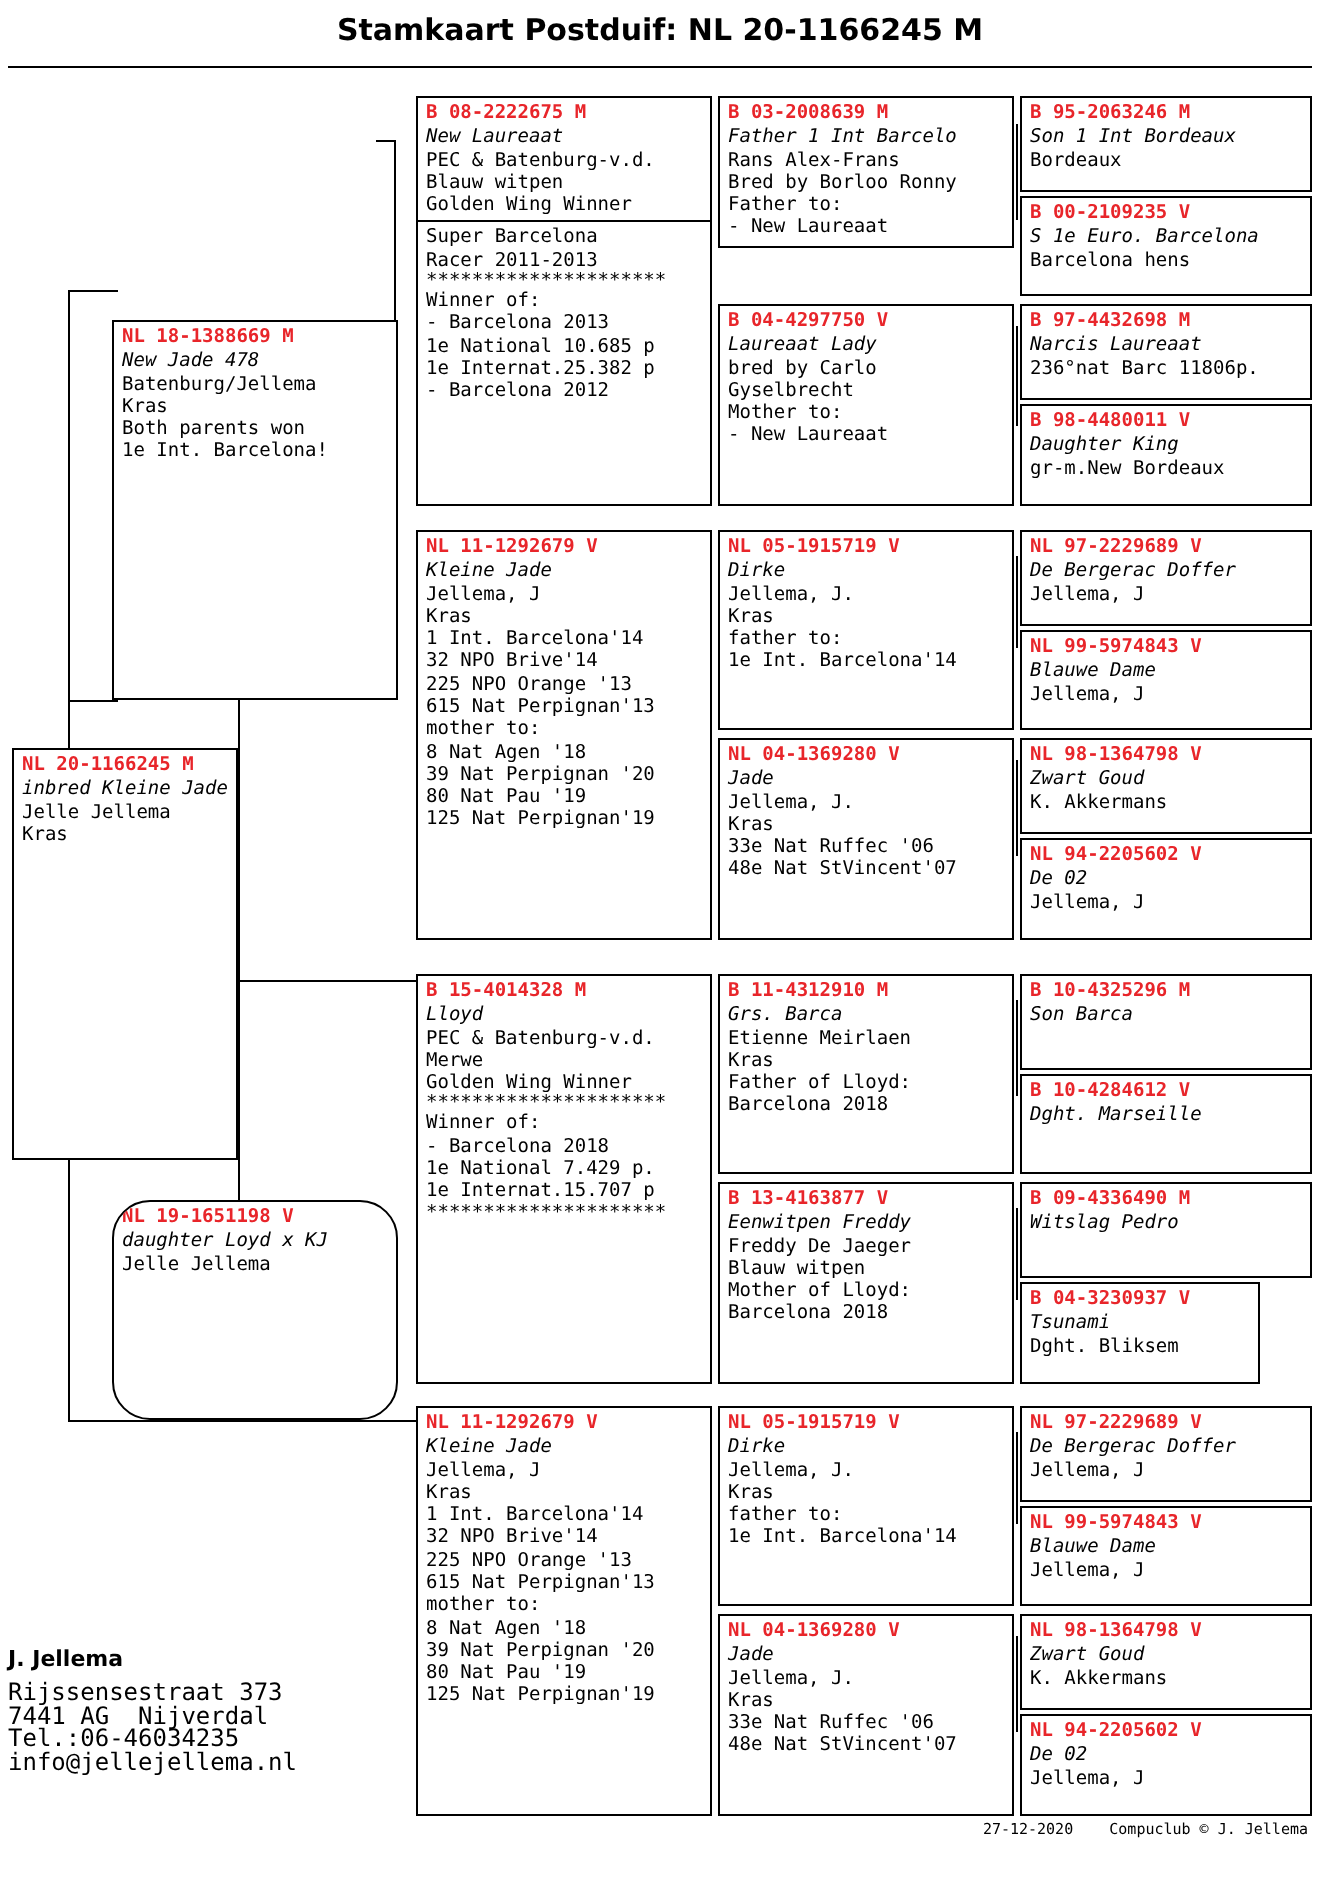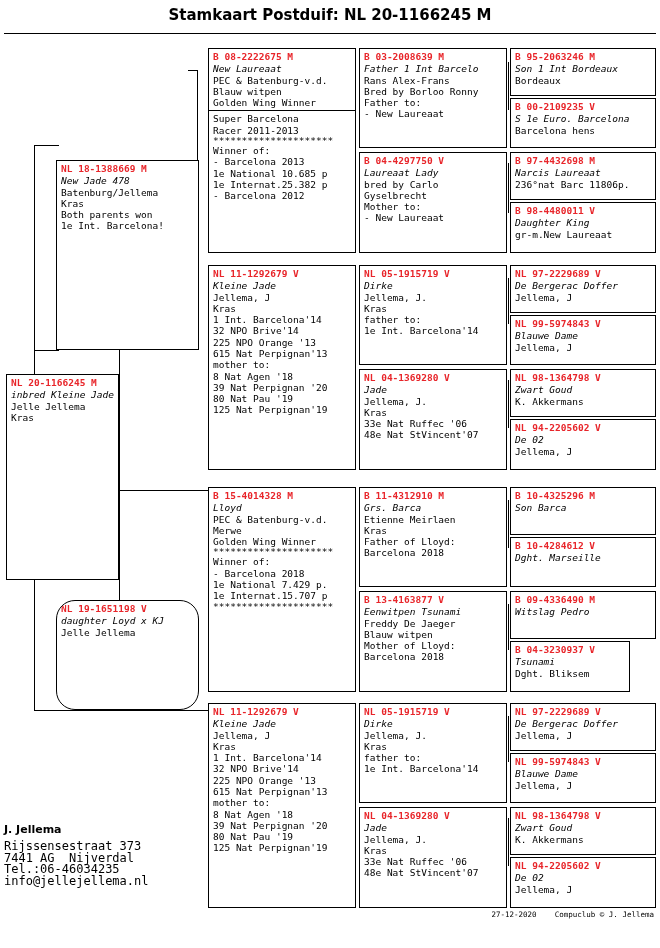--- a/index.html
+++ b/index.html
@@ -219,21 +219,21 @@
 32 NPO Brive'14
 225 NPO Orange '13
 615 Nat Perpignan'13
 mother to:
 8 Nat Agen '18
 39 Nat Perpignan '20
 80 Nat Pau '19
 125 Nat Perpignan'19</div>
 </div>
 
-<div class="box" style="left:359px; top:48px; width:148px; height:100px;">
+<div class="box" style="left:359px; top:48px; width:148px; height:76px;">
   <div class="ring red">B   03-2008639 M</div>
   <div class="nameline">Father 1 Int Barcelo</div>
   <div class="txt">Rans Alex-Frans
 Bred by Borloo Ronny
 Father to:
 - New Laureaat</div>
 </div>
 
 <div class="box" style="left:359px; top:152px; width:148px; height:101px;">
   <div class="ring red">B   04-4297750 V</div>
@@ -266,21 +266,21 @@
   <div class="ring red">B   11-4312910 M</div>
   <div class="nameline">Grs. Barca</div>
   <div class="txt">Etienne Meirlaen
 Kras
 Father of Lloyd:
 Barcelona 2018</div>
 </div>
 
 <div class="box" style="left:359px; top:591px; width:148px; height:101px;">
   <div class="ring red">B   13-4163877 V</div>
-  <div class="nameline">Eenwitpen Tsunami</div>
+  <div class="nameline">Eenwitpen Freddy</div>
   <div class="txt">Freddy De Jaeger
 Blauw witpen
 Mother of Lloyd:
 Barcelona 2018</div>
 </div>
 
 <div class="box" style="left:359px; top:703px; width:148px; height:100px;">
   <div class="ring red">NL  05-1915719 V</div>
   <div class="nameline">Dirke</div>
   <div class="txt">Jellema, J.
@@ -312,21 +312,21 @@
 
 <div class="box" style="left:510px; top:152px; width:146px; height:48px;">
   <div class="ring red">B   97-4432698 M</div>
   <div class="nameline">Narcis Laureaat</div>
   <div class="txt">236°nat Barc 11806p.</div>
 </div>
 
 <div class="box" style="left:510px; top:202px; width:146px; height:51px;">
   <div class="ring red">B   98-4480011 V</div>
   <div class="nameline">Daughter King</div>
-  <div class="txt">gr-m.New Laureaat</div>
+  <div class="txt">gr-m.New Bordeaux</div>
 </div>
 
 <div class="box" style="left:510px; top:265px; width:146px; height:48px;">
   <div class="ring red">NL  97-2229689 V</div>
   <div class="nameline">De Bergerac Doffer</div>
   <div class="txt">Jellema, J</div>
 </div>
 
 <div class="box" style="left:510px; top:315px; width:146px; height:50px;">
   <div class="ring red">NL  99-5974843 V</div>

